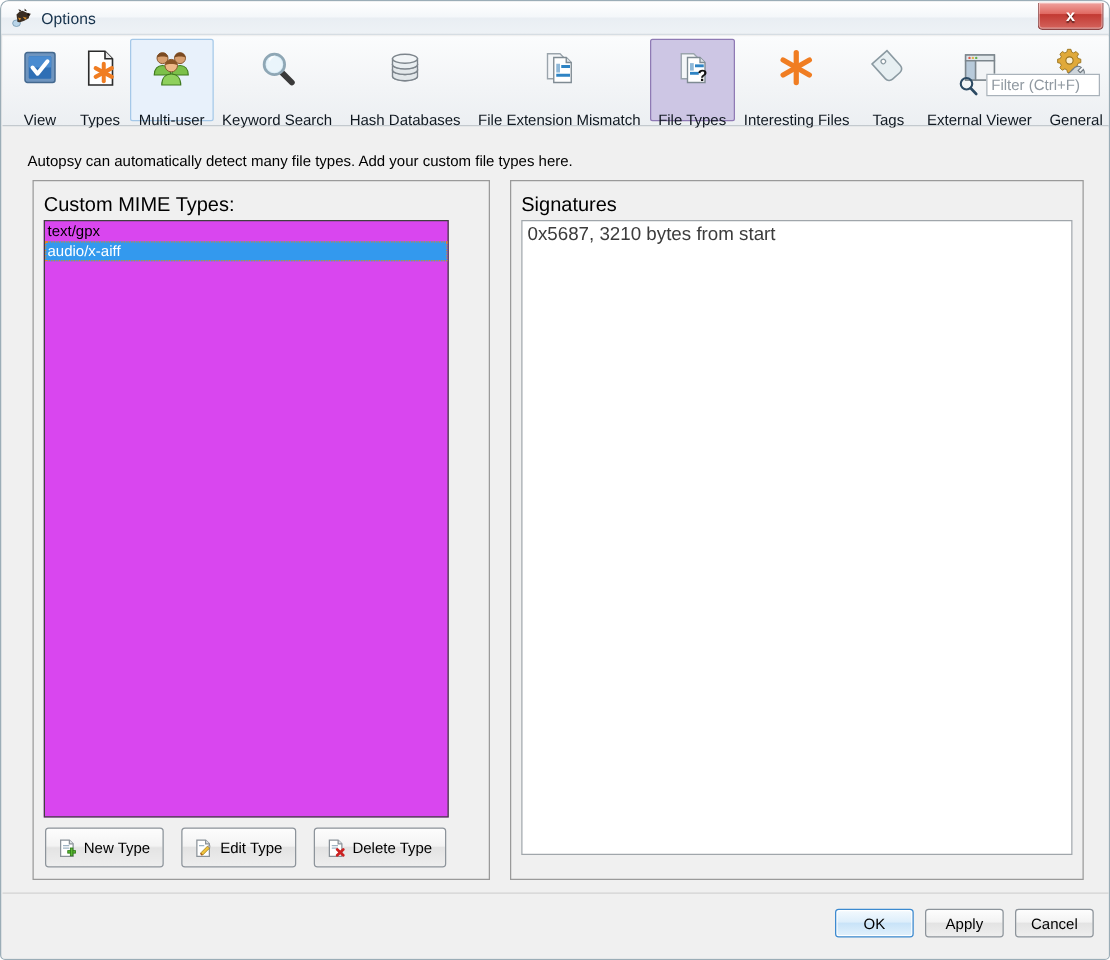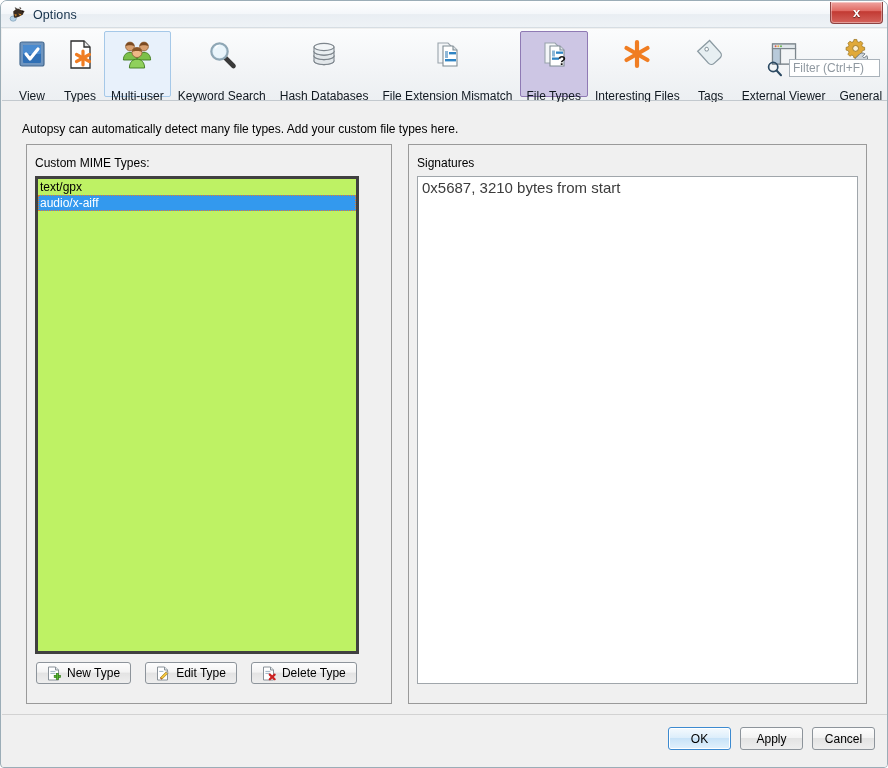--- a/index.html
+++ b/index.html
@@ -187,33 +187,33 @@
     left: 0;
     width: 366px; height: 560px;
   }
   #right-box {
     left: 382px;
     width: 459px; height: 560px;
   }
   .group-title {
     position: absolute;
     left: 8px; top: 11px;
-    font-size: 12px;
+    font-size: 16px;
     color: #000;
     white-space: nowrap;
   }
 
   
   #mime-list {
     position: absolute;
     left: 8px; top: 31px;
     width: 324px; height: 478px;
     box-sizing: border-box;
-    border: 3px solid #404040;
-    background: #bef264;
+    border: 1px solid #404040;
+    background: #d946ef;
     overflow: hidden;
   }
   .list-row {
     height: 16px;
     line-height: 16px;
     padding: 0 2px;
     font-size: 12px;
     color: #000;
     box-sizing: border-box;
     white-space: nowrap;
@@ -227,21 +227,21 @@
   }
 
   
   #left-buttons {
     position: absolute;
     left: 9px; top: 517px;
     display: flex;
     gap: 14px;
   }
   .act-btn {
-    height: 22px;
+    height: 32px;
     box-sizing: border-box;
     border: 1px solid #8d949b;
     border-radius: 3px;
     background: linear-gradient(to bottom, #fdfdfd 0%, #f3f3f3 46%, #e3e3e3 50%, #eeeeee 100%);
     display: flex;
     align-items: center;
     justify-content: center;
     padding: 0 10px;
     font-size: 12px;
     color: #000;

